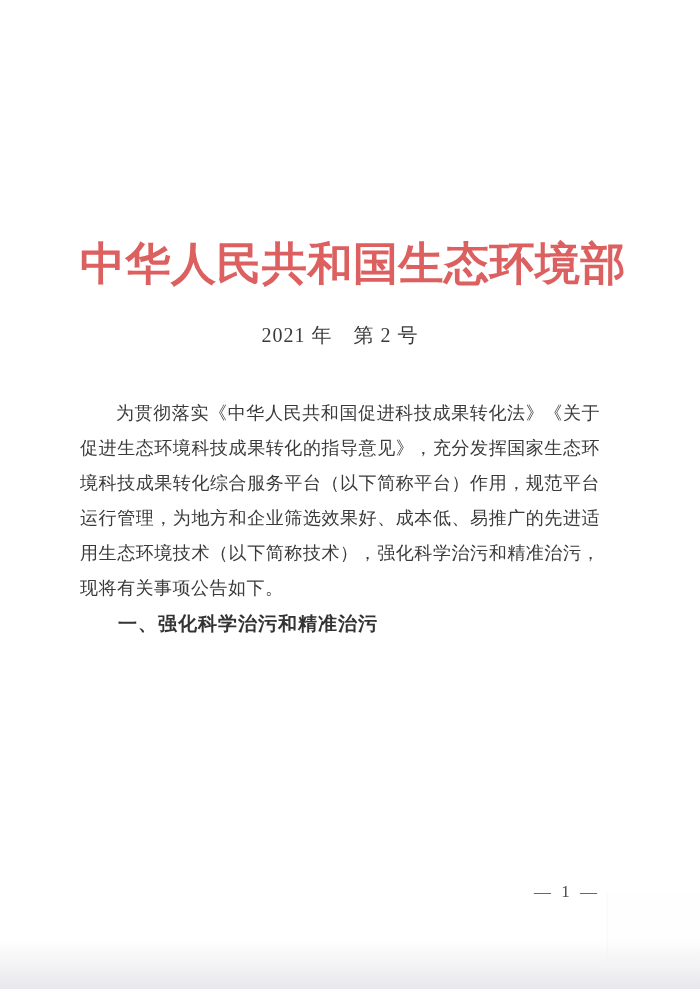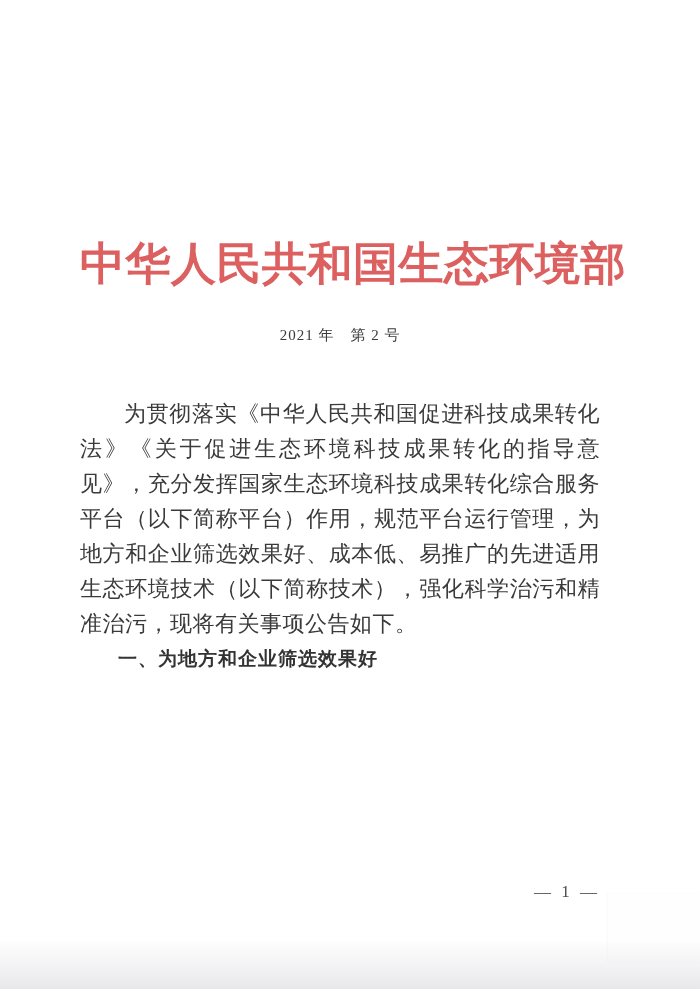--- a/index.html
+++ b/index.html
@@ -40,31 +40,31 @@
     font-weight: bold;
     color: var(--title-red, #dc6060);
     font-family: "Liberation Serif", "DejaVu Serif", serif;
   }
   .gonggao .char-right {
     margin-left: 155px;
   }
   .doc-number {
     margin-top: 34px;
     text-align: center;
-    font-size: 15px;
+    font-size: 20px;
     line-height: 26px;
     letter-spacing: 1px;
     color: var(--body-text, #3a3a3a);
   }
   .body-block {
     margin-top: 48px;
   }
   .body-para {
     margin: 0;
-    font-size: 22px;
+    font-size: 18px;
     line-height: 35px;
     letter-spacing: 0.5px;
     text-indent: 2em;
     text-align: justify;
     color: var(--body-text, #3a3a3a);
   }
   .section-heading {
     margin: 0;
     font-size: 19px;
     line-height: 35px;
@@ -119,21 +119,21 @@
   <div class="content">
 
     <h1 class="doc-title">中华人民共和国生态环境部</h1>
 
 
     <div class="doc-number">2021 年　第 2 号</div>
 
     <div class="body-block">
       <p class="body-para">为贯彻落实《中华人民共和国促进科技成果转化法》《关于促进生态环境科技成果转化的指导意见》，充分发挥国家生态环境科技成果转化综合服务平台（以下简称平台）作用，规范平台运行管理，为地方和企业筛选效果好、成本低、易推广的先进适用生态环境技术（以下简称技术），强化科学治污和精准治污，现将有关事项公告如下。</p>
 
-      <h2 class="section-heading">一、为地方和企业筛选效果好</h2>
+      <h2 class="section-heading">一、强化科学治污和精准治污</h2>
 
 
     </div>
   </div>
 
   <div class="page-number">— 1 —</div>
 
   <div class="scan-corner"></div>
   <div class="scan-shadow"></div>
 </div>

